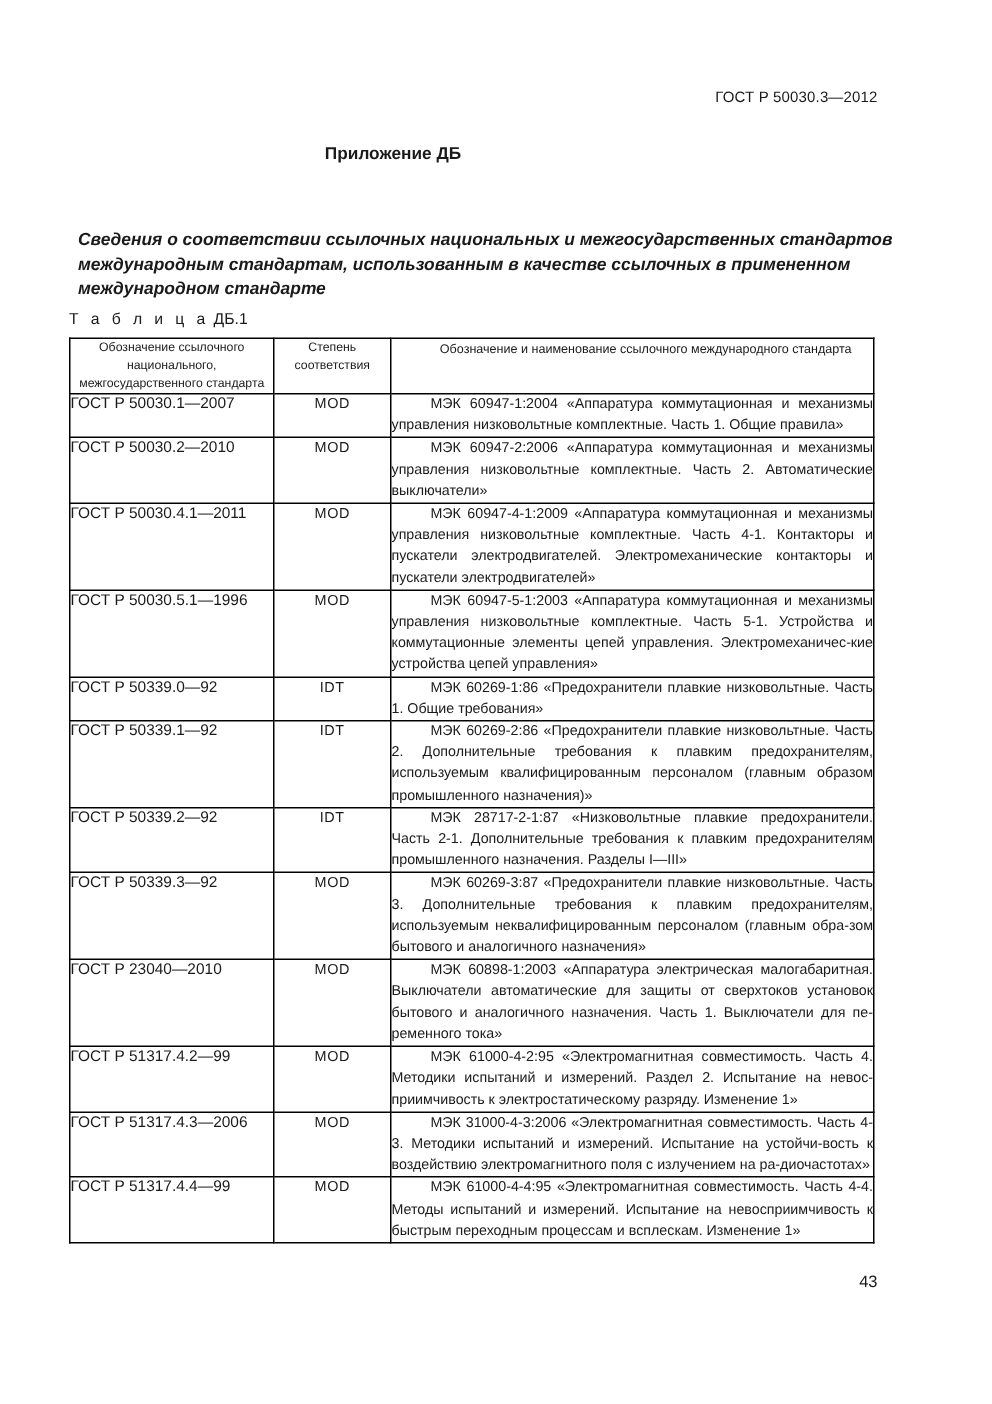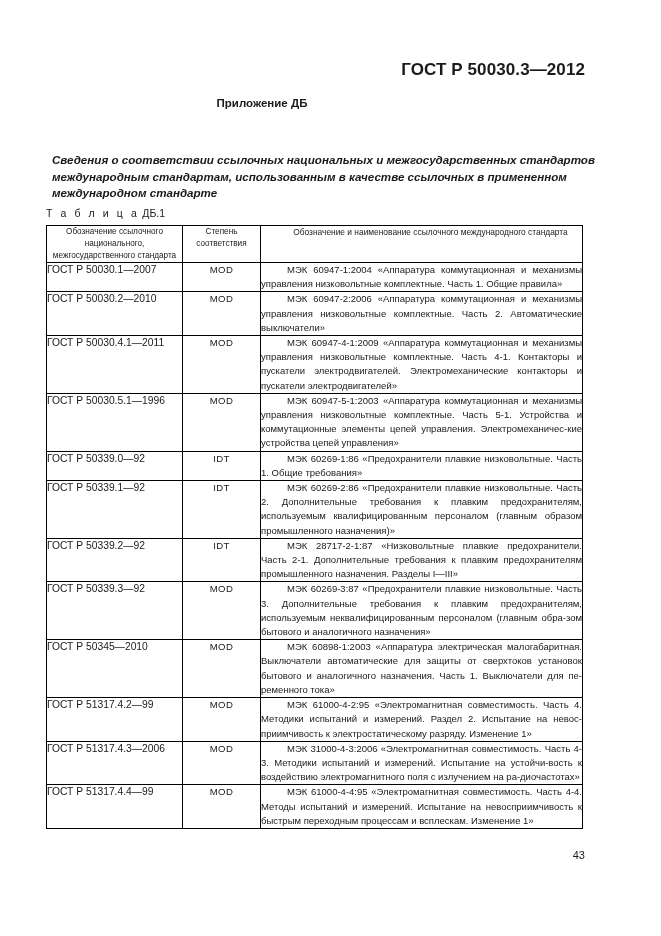--- a/index.html
+++ b/index.html
@@ -20,22 +20,22 @@
     inset: 0;
     width: 661px;
     height: 936px;
   }
 
   
   .doc-header {
     position: absolute;
     top: 60px;
     right: 76px;
-    font-size: 17px;
-    font-weight: bold;
+    font-size: 10px;
+    font-weight: normal;
     letter-spacing: 0.1px;
     white-space: nowrap;
     margin-left: 16px;
   }
 
   
   .appendix {
     position: absolute;
     top: 96px;
     left: 0;
@@ -223,21 +223,21 @@
           </td>
         </tr>
         <tr>
           <td class="cell-desig">ГОСТ Р 50339.3—92</td>
           <td class="cell-degree">MOD</td>
           <td class="cell-desc">
             <p>МЭК 60269-3:87 «Предохранители плавкие низковольтные. Часть 3. Дополнительные требования к плавким предохранителям, используемым неквалифицированным персоналом (главным обра-зом бытового и аналогичного назначения»</p>
           </td>
         </tr>
         <tr>
-          <td class="cell-desig">ГОСТ Р 50345—2010</td>
+          <td class="cell-desig">ГОСТ Р 23040—2010</td>
           <td class="cell-degree">MOD</td>
           <td class="cell-desc">
             <p>МЭК 60898-1:2003 «Аппаратура электрическая малогабаритная. Выключатели автоматические для защиты от сверхтоков установок бытового и аналогичного назначения. Часть 1. Выключатели для пе-ременного тока»</p>
           </td>
         </tr>
         <tr>
           <td class="cell-desig">ГОСТ Р 51317.4.2—99</td>
           <td class="cell-degree">MOD</td>
           <td class="cell-desc">
             <p>МЭК 61000-4-2:95 «Электромагнитная совместимость. Часть 4. Методики испытаний и измерений. Раздел 2. Испытание на невос-приимчивость к электростатическому разряду. Изменение 1»</p>

